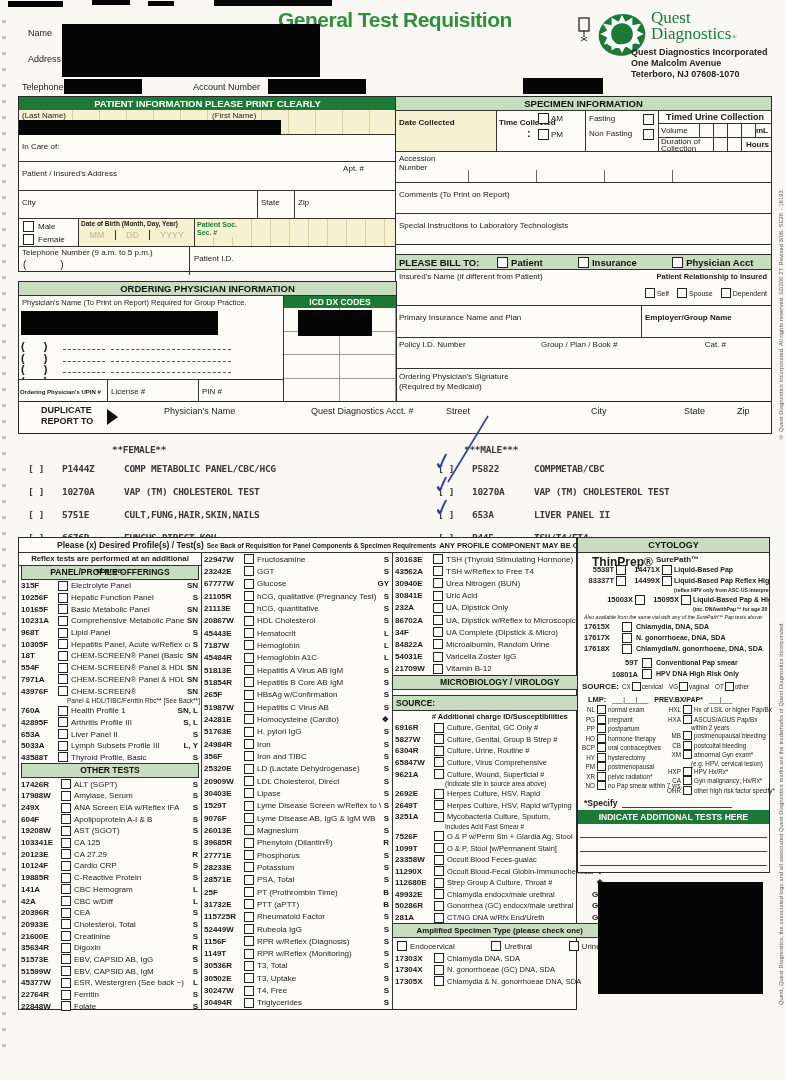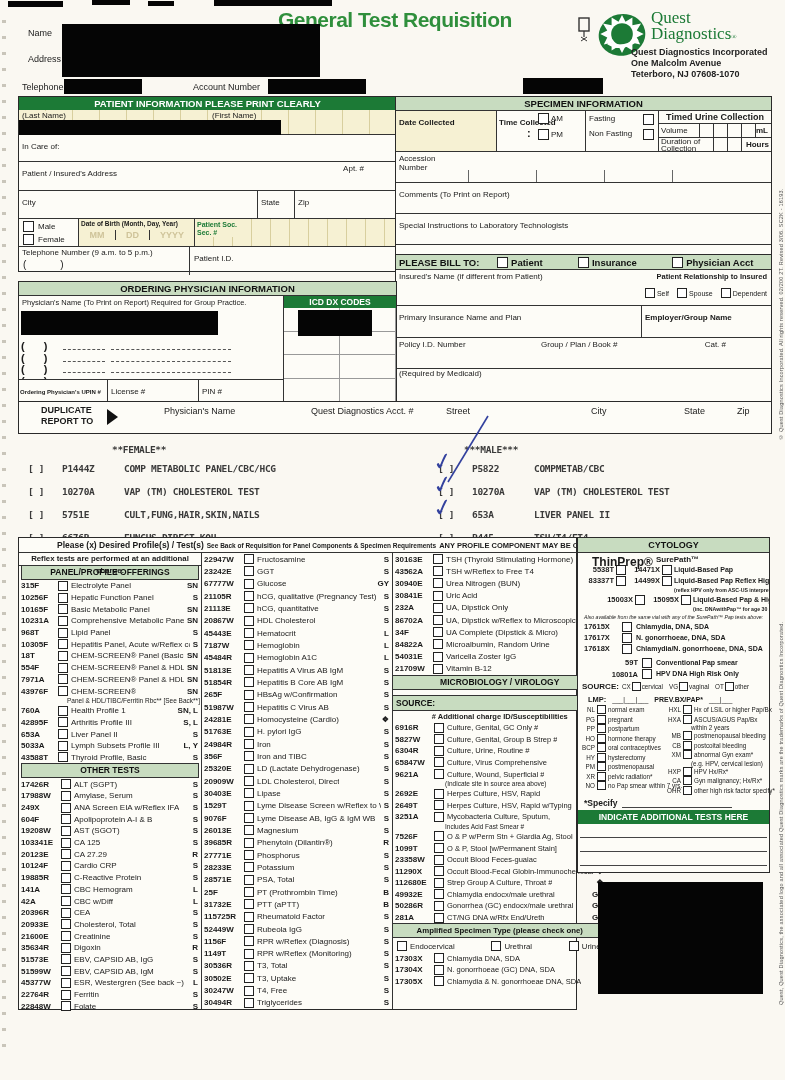--- a/index.html
+++ b/index.html
@@ -258,20 +258,21 @@
     <div class="row-b" style="display:flex;height:31px;">
       <div class="cell" style="width:245px;"><span class="lbl" style="padding-left:3px;line-height:13px;">Primary Insurance Name and Plan</span></div>
       <div style="flex:1;"><span class="lbl" style="padding-left:3px;line-height:13px;font-weight:bold;">Employer/Group Name</span></div>
     </div>
     <div class="row-b" style="position:relative;height:30px;">
       <span class="lbl" style="position:absolute;left:3px;top:2px;">Policy I.D. Number</span>
       <span class="lbl" style="position:absolute;left:145px;top:2px;">Group / Plan / Book #</span>
       <span class="lbl" style="position:absolute;right:45px;top:2px;">Cat. #</span>
     </div>
     <div style="height:34px;">
+      <div class="lbl" style="padding-left:3px;line-height:11px;padding-top:2px;">Ordering Physician's Signature</div>
       <div class="lbl" style="padding-left:3px;line-height:10px;">(Required by Medicaid)</div>
     </div>
   </div>
 
   <div class="abs bordered" style="left:18px;top:281px;width:377px;height:119px;">
     <div class="bar-light" style="height:13px;line-height:13px;font-size:9.5px;text-align:center;border-bottom:1px solid #333;">ORDERING PHYSICIAN INFORMATION</div>
     <div style="position:relative;height:106px;">
       <span class="lbl" style="position:absolute;left:3px;top:2px;font-size:7.5px;">Physician's Name (To Print on Report) Required for Group Practice.</span>
       <div class="blk" style="position:absolute;left:2px;top:15px;width:197px;height:24px;"></div>
 

